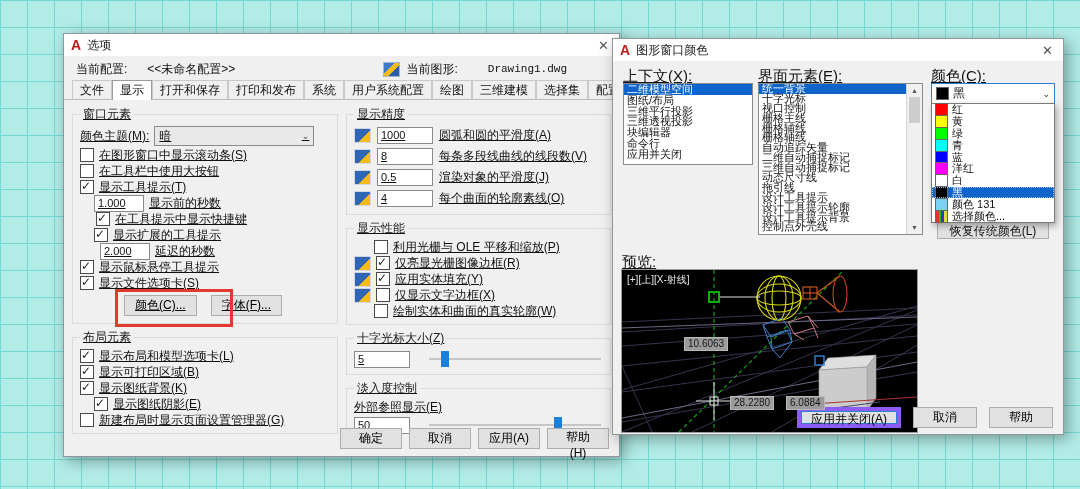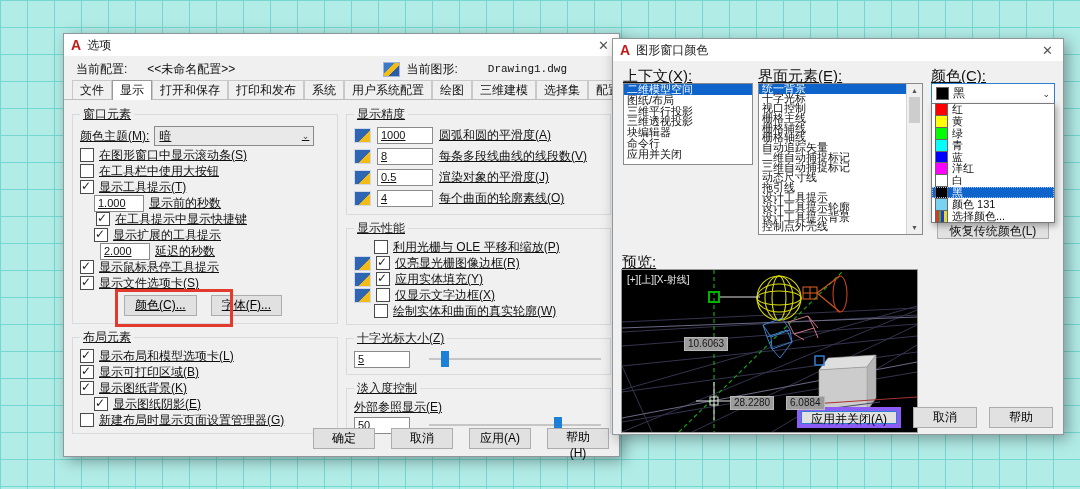--- a/index.html
+++ b/index.html
@@ -35,21 +35,21 @@
   .btn{background:#e1e1e1;border:1px solid #adadad;font-size:12px;height:21px;padding:0 10px;font-family:inherit;}
   .btn.default{border:4px solid #8b5cf6;box-shadow:0 0 0 1px #2f7fd0 inset;}
   .cf-btnrow{display:flex;gap:14px;margin:4px 0 2px 44px;position:relative;}
   .annotation{position:absolute;left:-9px;top:-6px;width:112px;height:32px;border:3px solid #e23b2e;pointer-events:none;}
   .dp-row{display:flex;align-items:center;gap:6px;height:21px;font-size:12px;white-space:nowrap;}
   .acadicon{width:15px;height:13px;background:linear-gradient(315deg,#f3bb17 0 42%,#2e66b4 42%);flex:none;border:1px solid #cfd8e4;}
   .icon-slot{width:15px;height:13px;flex:none;}
   .slider{position:relative;height:18px;flex:1;}
   .slider .track{position:absolute;left:2px;right:2px;top:8px;height:2px;background:#c6c6c6;}
   .slider .thumb{position:absolute;top:1px;width:8px;height:16px;background:#1c80d9;}
-  .opt-btnrow{position:absolute;right:10px;bottom:7px;display:flex;gap:16px;}
+  .opt-btnrow{position:absolute;right:10px;bottom:7px;display:flex;gap:7px;}
   .opt-btnrow .btn{width:62px;}
   
   .colors{left:612px;top:38px;width:450px;height:395px;}
   .col-body{position:relative;height:373px;}
   .lbl{position:absolute;font-size:15px;text-decoration:underline;}
   .listbox{position:absolute;background:#fff;border:1px solid #8a8a8a;overflow:hidden;}
   .li{height:10.8px;line-height:10.5px;font-size:11px;padding:0 3px;white-space:nowrap;}
   .li.selected{background:#0f64cb;color:#fff;}
   .elems{display:flex;}
   .elems .items{flex:1;overflow:hidden;}

